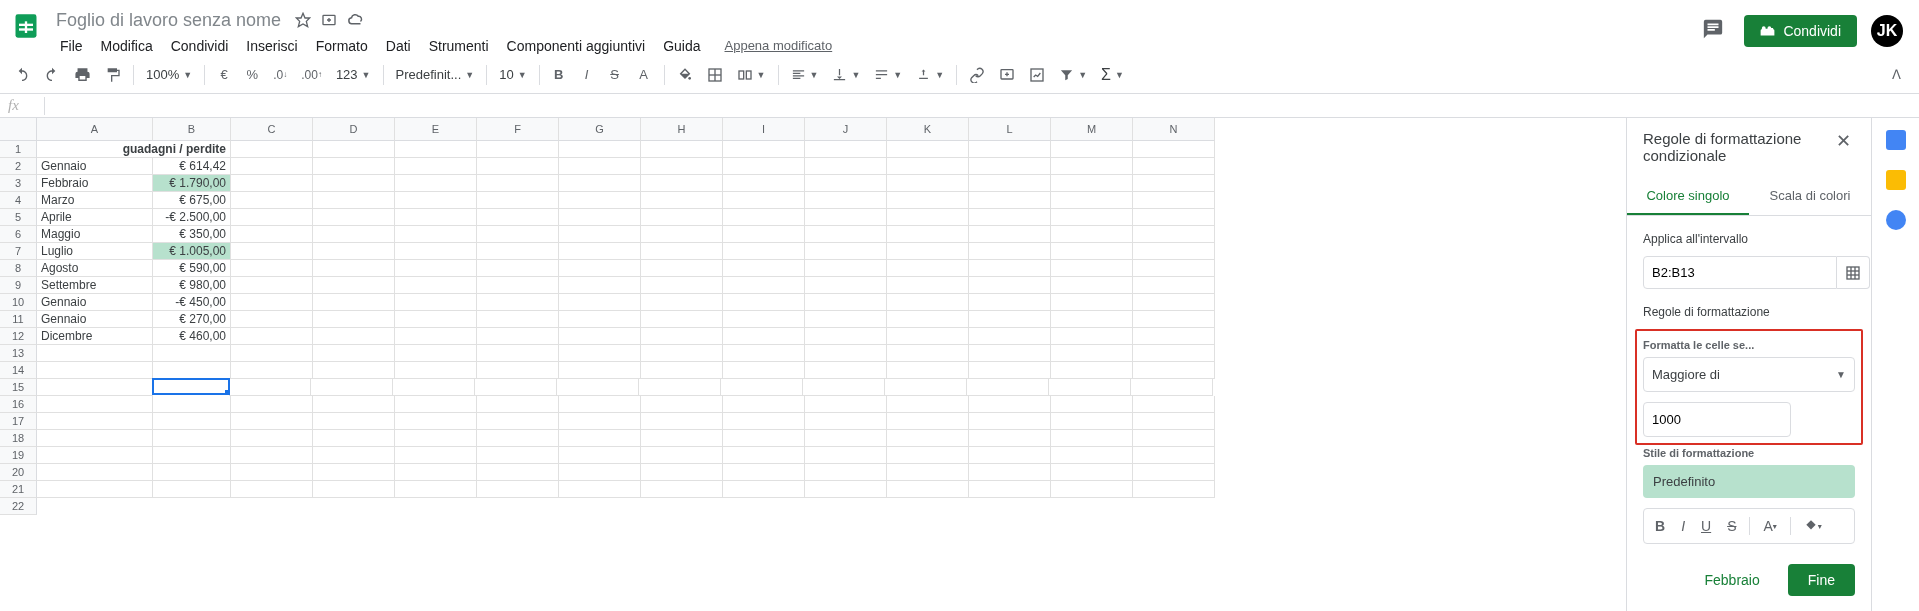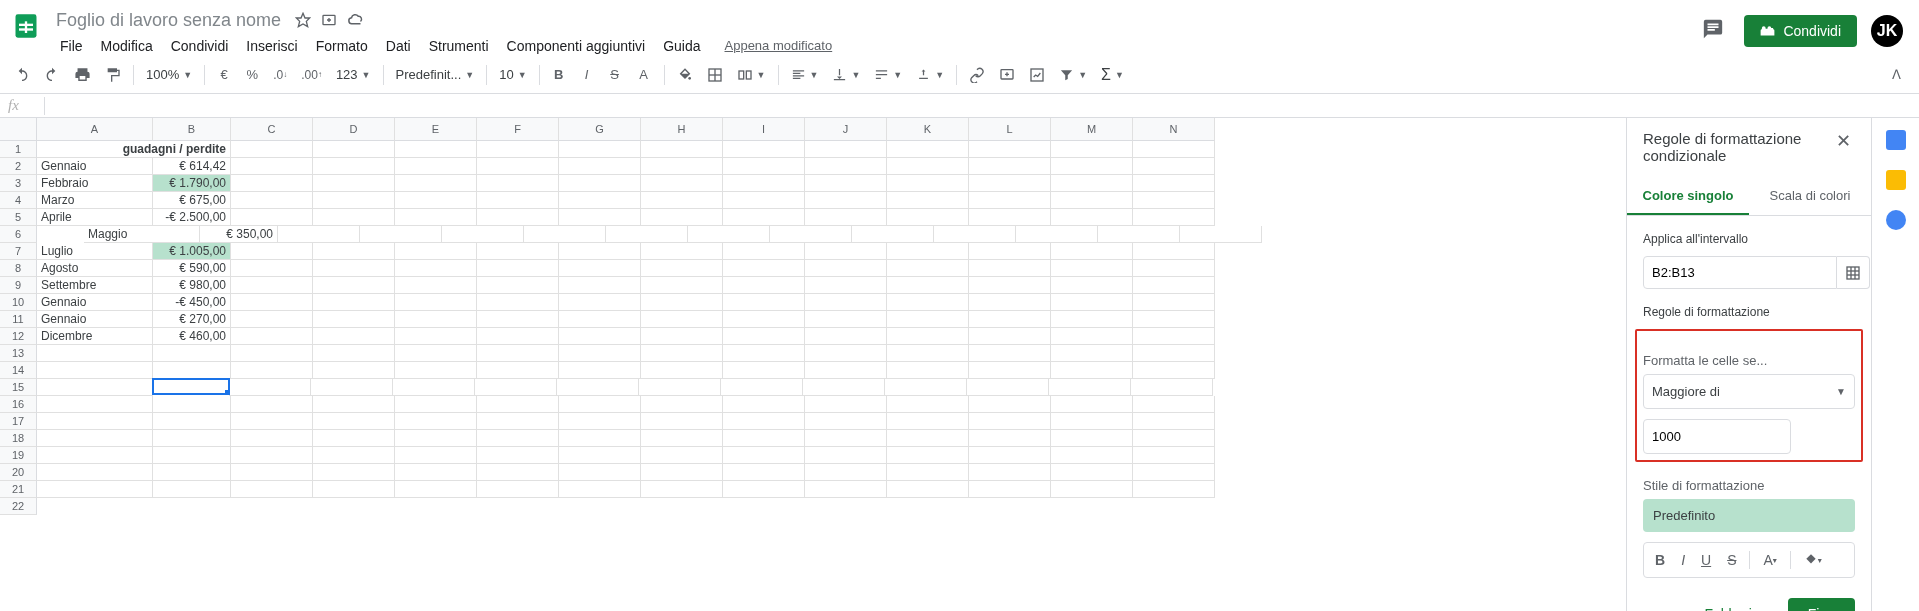--- a/index.html
+++ b/index.html
@@ -55,23 +55,23 @@
 .cell.right { text-align: right; }
 .cell.hl { background: #b7e1cd; }
 .cell.selected { border: 2px solid #1a73e8; height: 17px; margin: -1px; position: relative; z-index: 2; }
 .cell.selected::after { content: ''; position: absolute; right: -3px; bottom: -3px; width: 6px; height: 6px; background: #1a73e8; }
 
 
 .sp-title { font-size: 15px; color: #3c4043; margin-bottom: 4px; }
 .sp-header { display: flex; justify-content: space-between; align-items: flex-start; margin-bottom: 10px; }
 .sp-tabs { display: flex; border-bottom: 1px solid #dadce0; margin: 0 -16px 16px; }
 .sp-tab { flex: 1; text-align: center; padding: 10px 4px; font-size: 13px; cursor: pointer; color: #5f6368; }
-.sp-tab.active { color: #188038; border-bottom: 2px solid #188038; font-weight: 700; }
+.sp-tab.active { color: #188038; border-bottom: 2px solid #188038; font-weight: 400; }
 .sp-label { font-size: 12px; color: #3c4043; font-weight: 500; margin: 16px 0 10px; }
-.sp-sublabel { font-size: 13px; color: #5f6368; margin: 16px 0 6px; }
+.sp-sublabel { font-size: 11px; color: #5f6368; margin: 2px 0 6px; font-weight: bold; }
 .sp-range { display: flex; }
 .sp-range input { flex: 1; border: 1px solid #dadce0; padding: 8px; font-size: 13px; border-radius: 4px 0 0 4px; }
 .sp-range-btn { border: 1px solid #dadce0; border-left: none; padding: 6px 8px; border-radius: 0 4px 4px 0; cursor: pointer; background: #fff; display: flex; align-items: center; }
 .sp-redbox { border: 2px solid #d93025; padding: 6px; margin: 0 -8px; border-radius: 2px; }
 .sp-select { width: 100%; border: 1px solid #dadce0; padding: 9px 8px; font-size: 13px; border-radius: 4px; background: #fff; display: flex; justify-content: space-between; align-items: center; cursor: pointer; margin-bottom: 10px; }
 .sp-input { width: 70%; border: 1px solid #dadce0; padding: 9px 8px; font-size: 13px; border-radius: 4px; }
 .sp-style-prev { background: #b7e1cd; padding: 9px 10px; border-radius: 4px; font-size: 13px; margin-bottom: 10px; }
 .sp-fmt-row { display: flex; gap: 2px; align-items: center; border: 1px solid #dadce0; border-radius: 4px; padding: 4px; }
 .sp-fmt-btn { padding: 5px 7px; cursor: pointer; font-size: 14px; color: #5f6368; border-radius: 2px; display: flex; align-items: center; }
 .sp-fmt-sep { width: 1px; height: 18px; background: #dadce0; margin: 0 4px; }
@@ -401,21 +401,21 @@
               <div class="cell" style="width: 82px;"></div>
               <div class="cell" style="width: 82px;"></div>
               <div class="cell" style="width: 82px;"></div>
               <div class="cell" style="width: 82px;"></div>
               <div class="cell" style="width: 82px;"></div>
               <div class="cell" style="width: 82px;"></div>
               <div class="cell" style="width: 82px;"></div>
               <div class="cell" style="width: 82px;"></div>
             </div>
             <div class="row">
-              <div class="cell" style="width: 116px; margin-left: 47px;">Maggio</div>
+              <div class="cell" style="width: 116px;">Maggio</div>
               <div class="cell right" style="width: 78px;">€ 350,00</div>
               <div class="cell" style="width: 82px;"></div>
               <div class="cell" style="width: 82px;"></div>
               <div class="cell" style="width: 82px;"></div>
               <div class="cell" style="width: 82px;"></div>
               <div class="cell" style="width: 82px;"></div>
               <div class="cell" style="width: 82px;"></div>
               <div class="cell" style="width: 82px;"></div>
               <div class="cell" style="width: 82px;"></div>
               <div class="cell" style="width: 82px;"></div>

